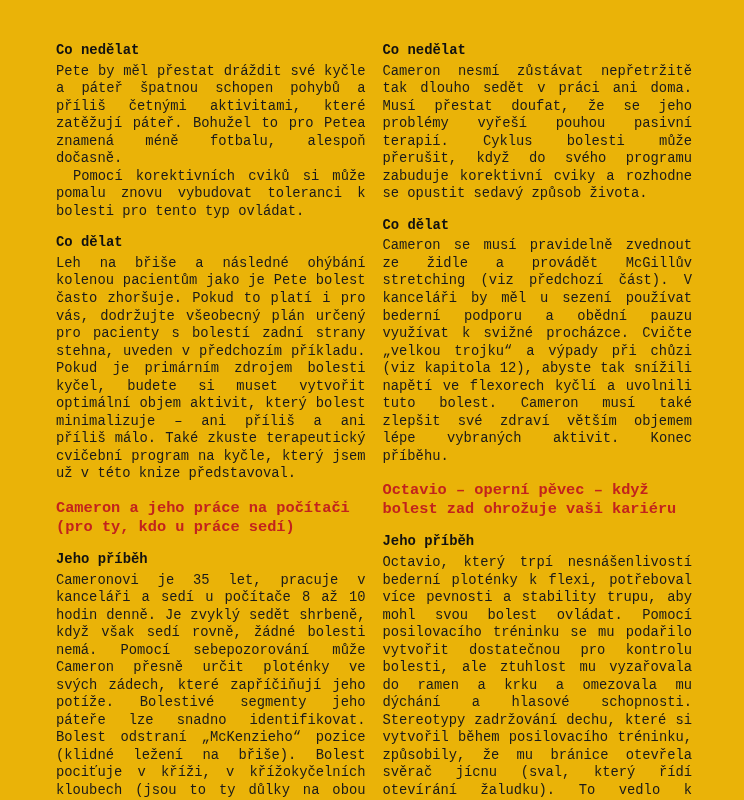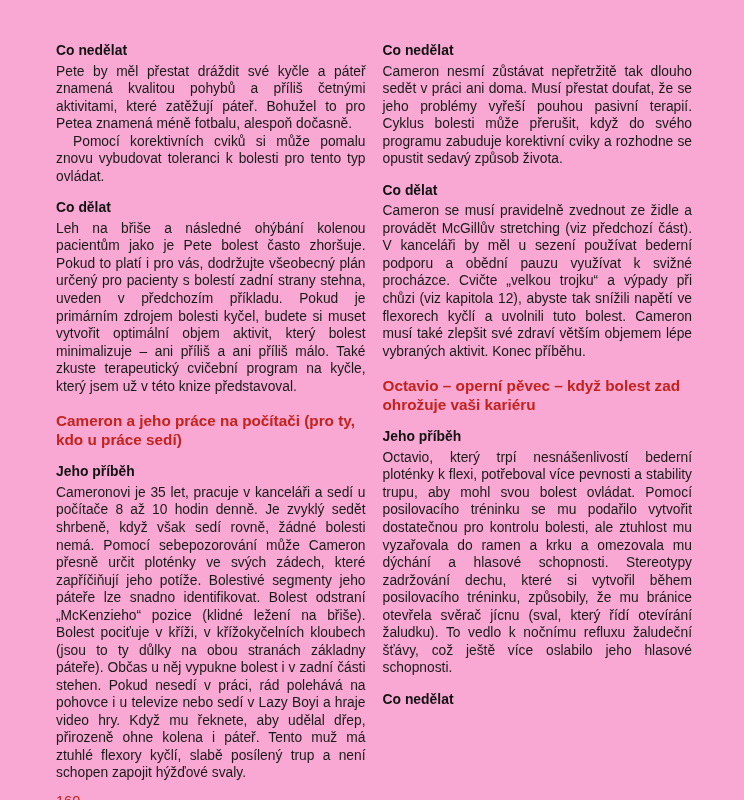--- a/index.html
+++ b/index.html
@@ -5,23 +5,23 @@
   html, body {
     margin: 0;
     padding: 0;
     background: #ffffff;
   }
   .page {
     position: relative;
     width: 744px;
     height: 800px;
     box-sizing: border-box;
-    background: #f9a8d4;
+    background: #eab308;
     padding: 42px 52px 28px 56px;
-    font-family: Liberation Sans, sans-serif;
+    font-family: Liberation Mono, monospace;
     color: #1a1a1a;
     overflow: hidden;
     display: flex;
     flex-direction: column;
   }
   .columns {
     display: flex;
     gap: 17px;
     flex: 1 1 auto;
   }
@@ -67,21 +67,21 @@
 </style>
 </head>
 <body>
 
 <div class="page">
   <div class="columns">
 
     <div class="col">
       <div class="section">
         <h3>Co nedělat</h3>
-        <p>Pete by měl přestat dráždit své kyčle a páteř znamená kvalitou pohybů a příliš četnými aktivitami, které zatěžují páteř. Bohužel to pro Petea znamená méně fotbalu, alespoň dočasně.</p>
+        <p>Pete by měl přestat dráždit své kyčle a páteř špatnou schopen pohybů a příliš četnými aktivitami, které zatěžují páteř. Bohužel to pro Petea znamená méně fotbalu, alespoň dočasně.</p>
         <p>Pomocí korektivních cviků si může pomalu znovu vybudovat toleranci k bolesti pro tento typ ovládat.</p>
       </div>
       <div class="section">
         <h3>Co dělat</h3>
         <p>Leh na břiše a následné ohýbání kolenou pacientům jako je Pete bolest často zhoršuje. Pokud to platí i pro vás, dodržujte všeobecný plán určený pro pacienty s bolestí zadní strany stehna, uveden v předchozím příkladu. Pokud je primárním zdrojem bolesti kyčel, budete si muset vytvořit optimální objem aktivit, který bolest minimalizuje – ani příliš a ani příliš málo. Také zkuste terapeutický cvičební program na kyčle, který jsem už v této knize představoval.</p>
       </div>
       <div class="red-title accent" style="color: rgb(194, 35, 29);">Cameron a jeho práce na počítači (pro ty, kdo u práce sedí)</div>
       <div class="section">
         <h3>Jeho příběh</h3>
         <p>Cameronovi je 35 let, pracuje v kanceláři a sedí u počítače 8 až 10 hodin denně. Je zvyklý sedět shrbeně, když však sedí rovně, žádné bolesti nemá. Pomocí sebepozorování může Cameron přesně určit ploténky ve svých zádech, které zapříčiňují jeho potíže. Bolestivé segmenty jeho páteře lze snadno identifikovat. Bolest odstraní „McKenzieho“ pozice (klidné ležení na břiše). Bolest pociťuje v kříži, v křížokyčelních kloubech (jsou to ty důlky na obou stranách základny páteře). Občas u něj vypukne bolest i v zadní části stehen. Pokud nesedí v práci, rád polehává na pohovce i u televize nebo sedí v Lazy Boyi a hraje video hry. Když mu řeknete, aby udělal dřep, přirozeně ohne kolena i páteř. Tento muž má ztuhlé flexory kyčlí, slabě posílený trup a není schopen zapojit hýžďové svaly.</p>

